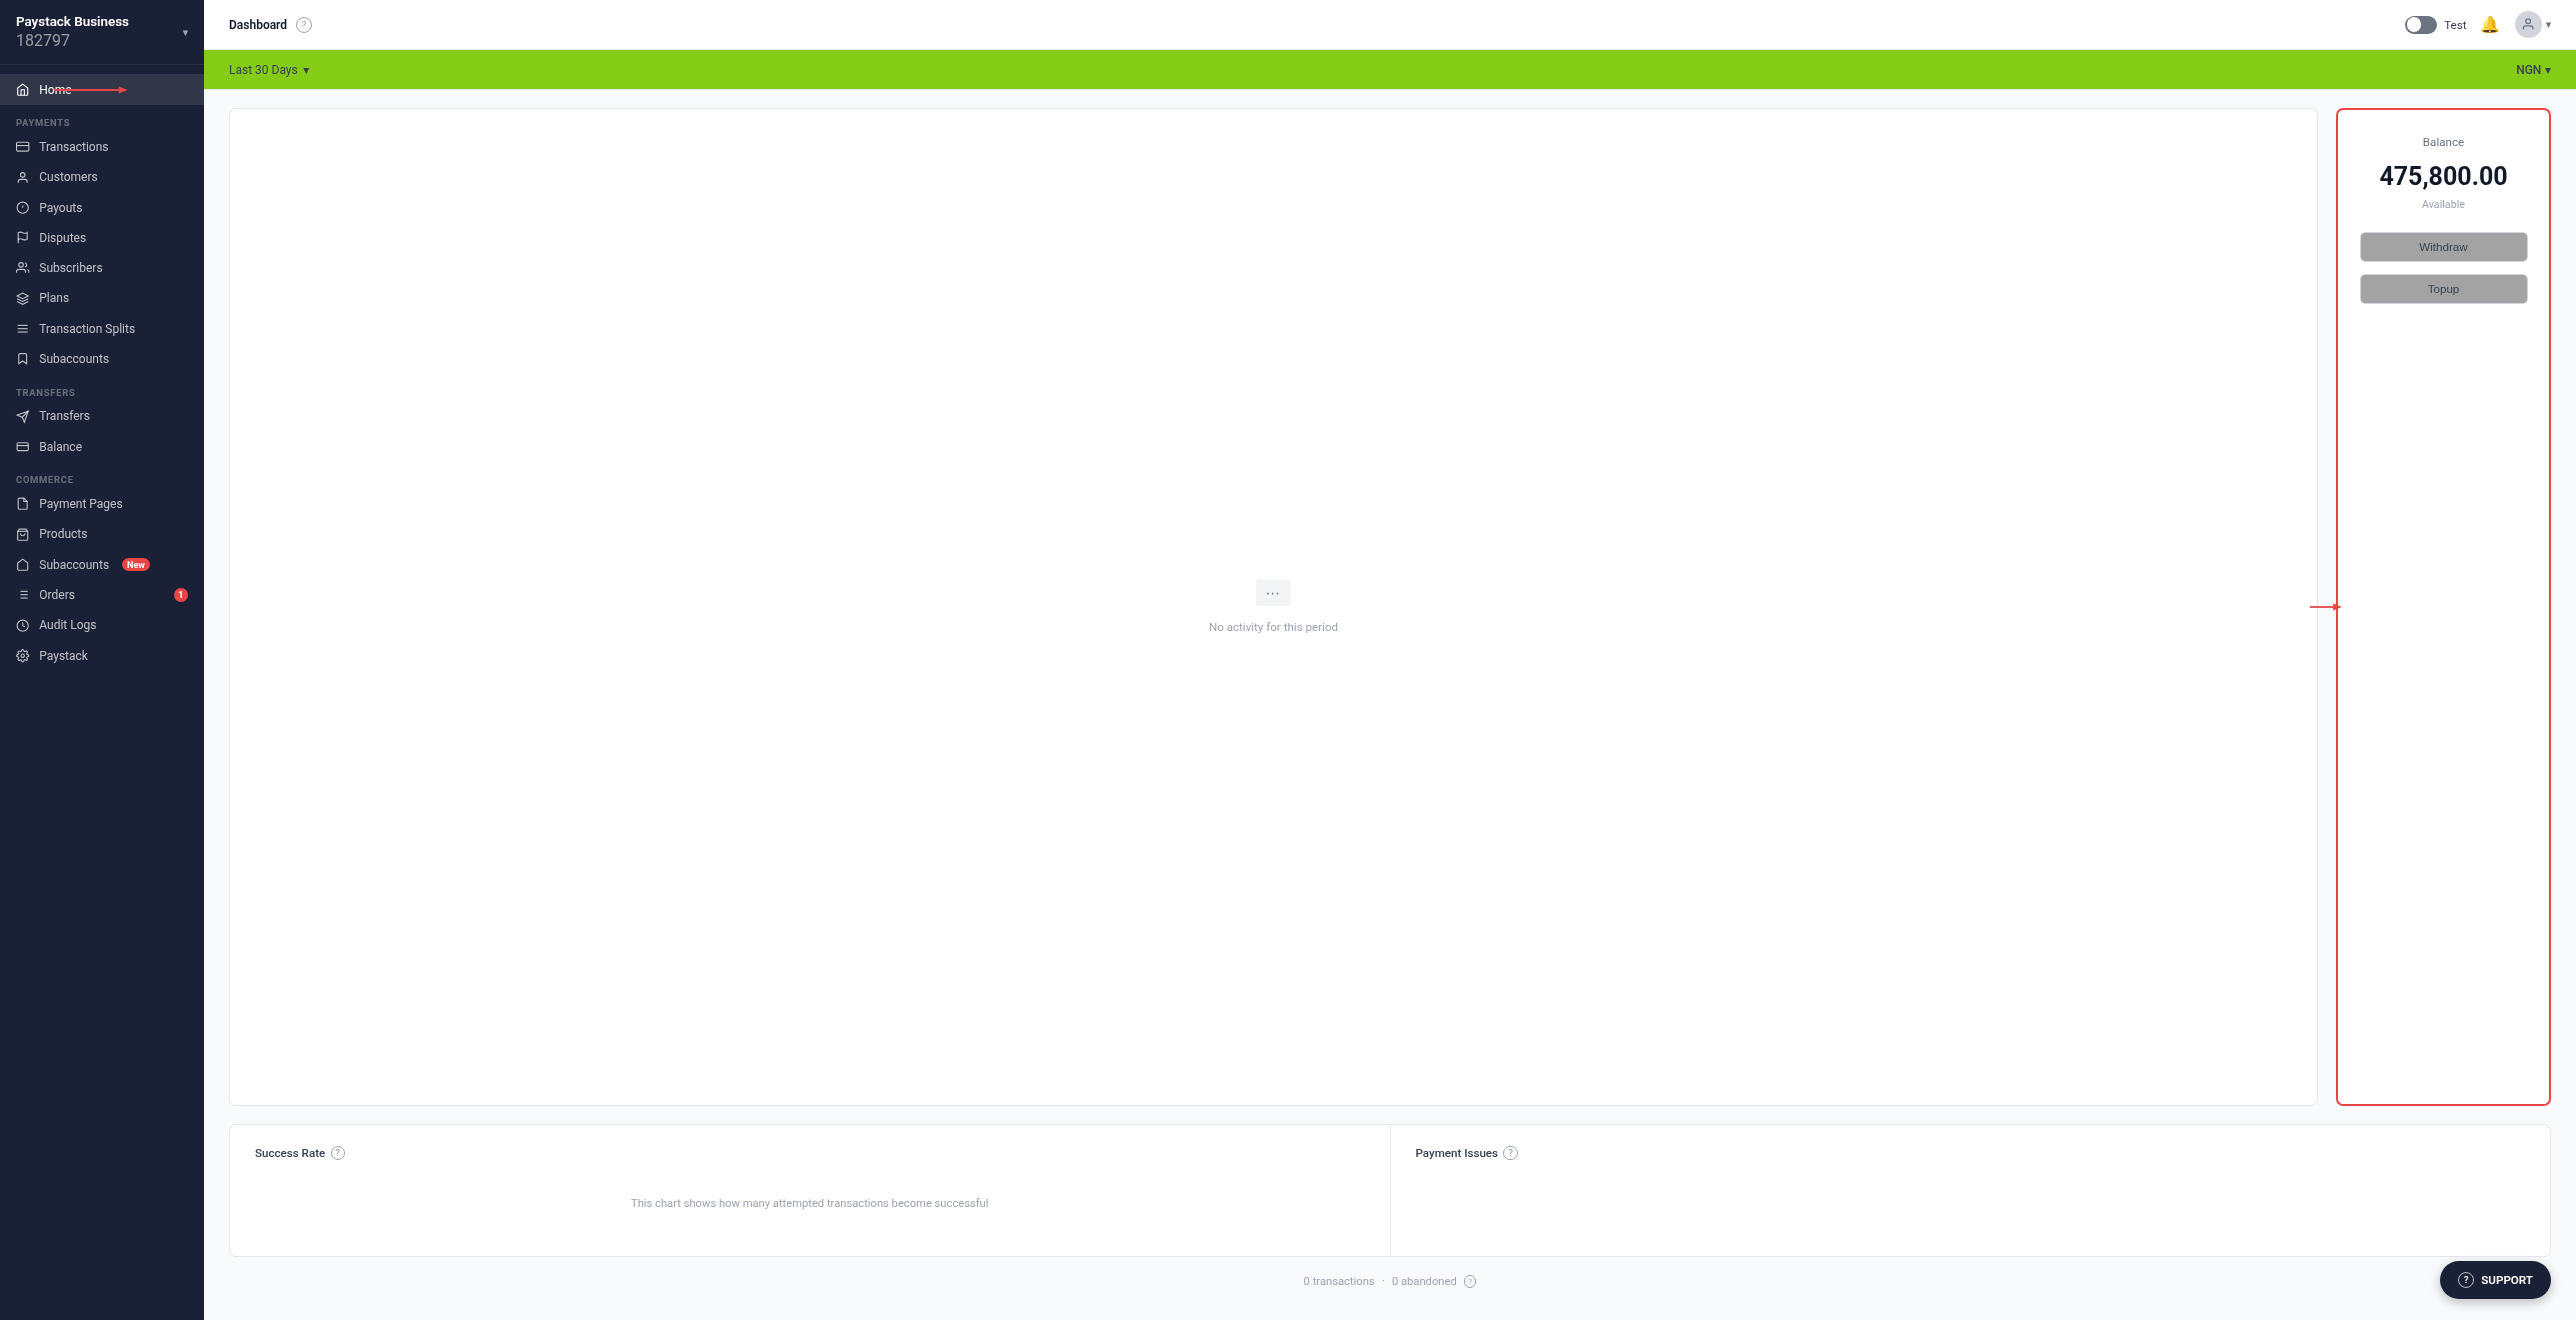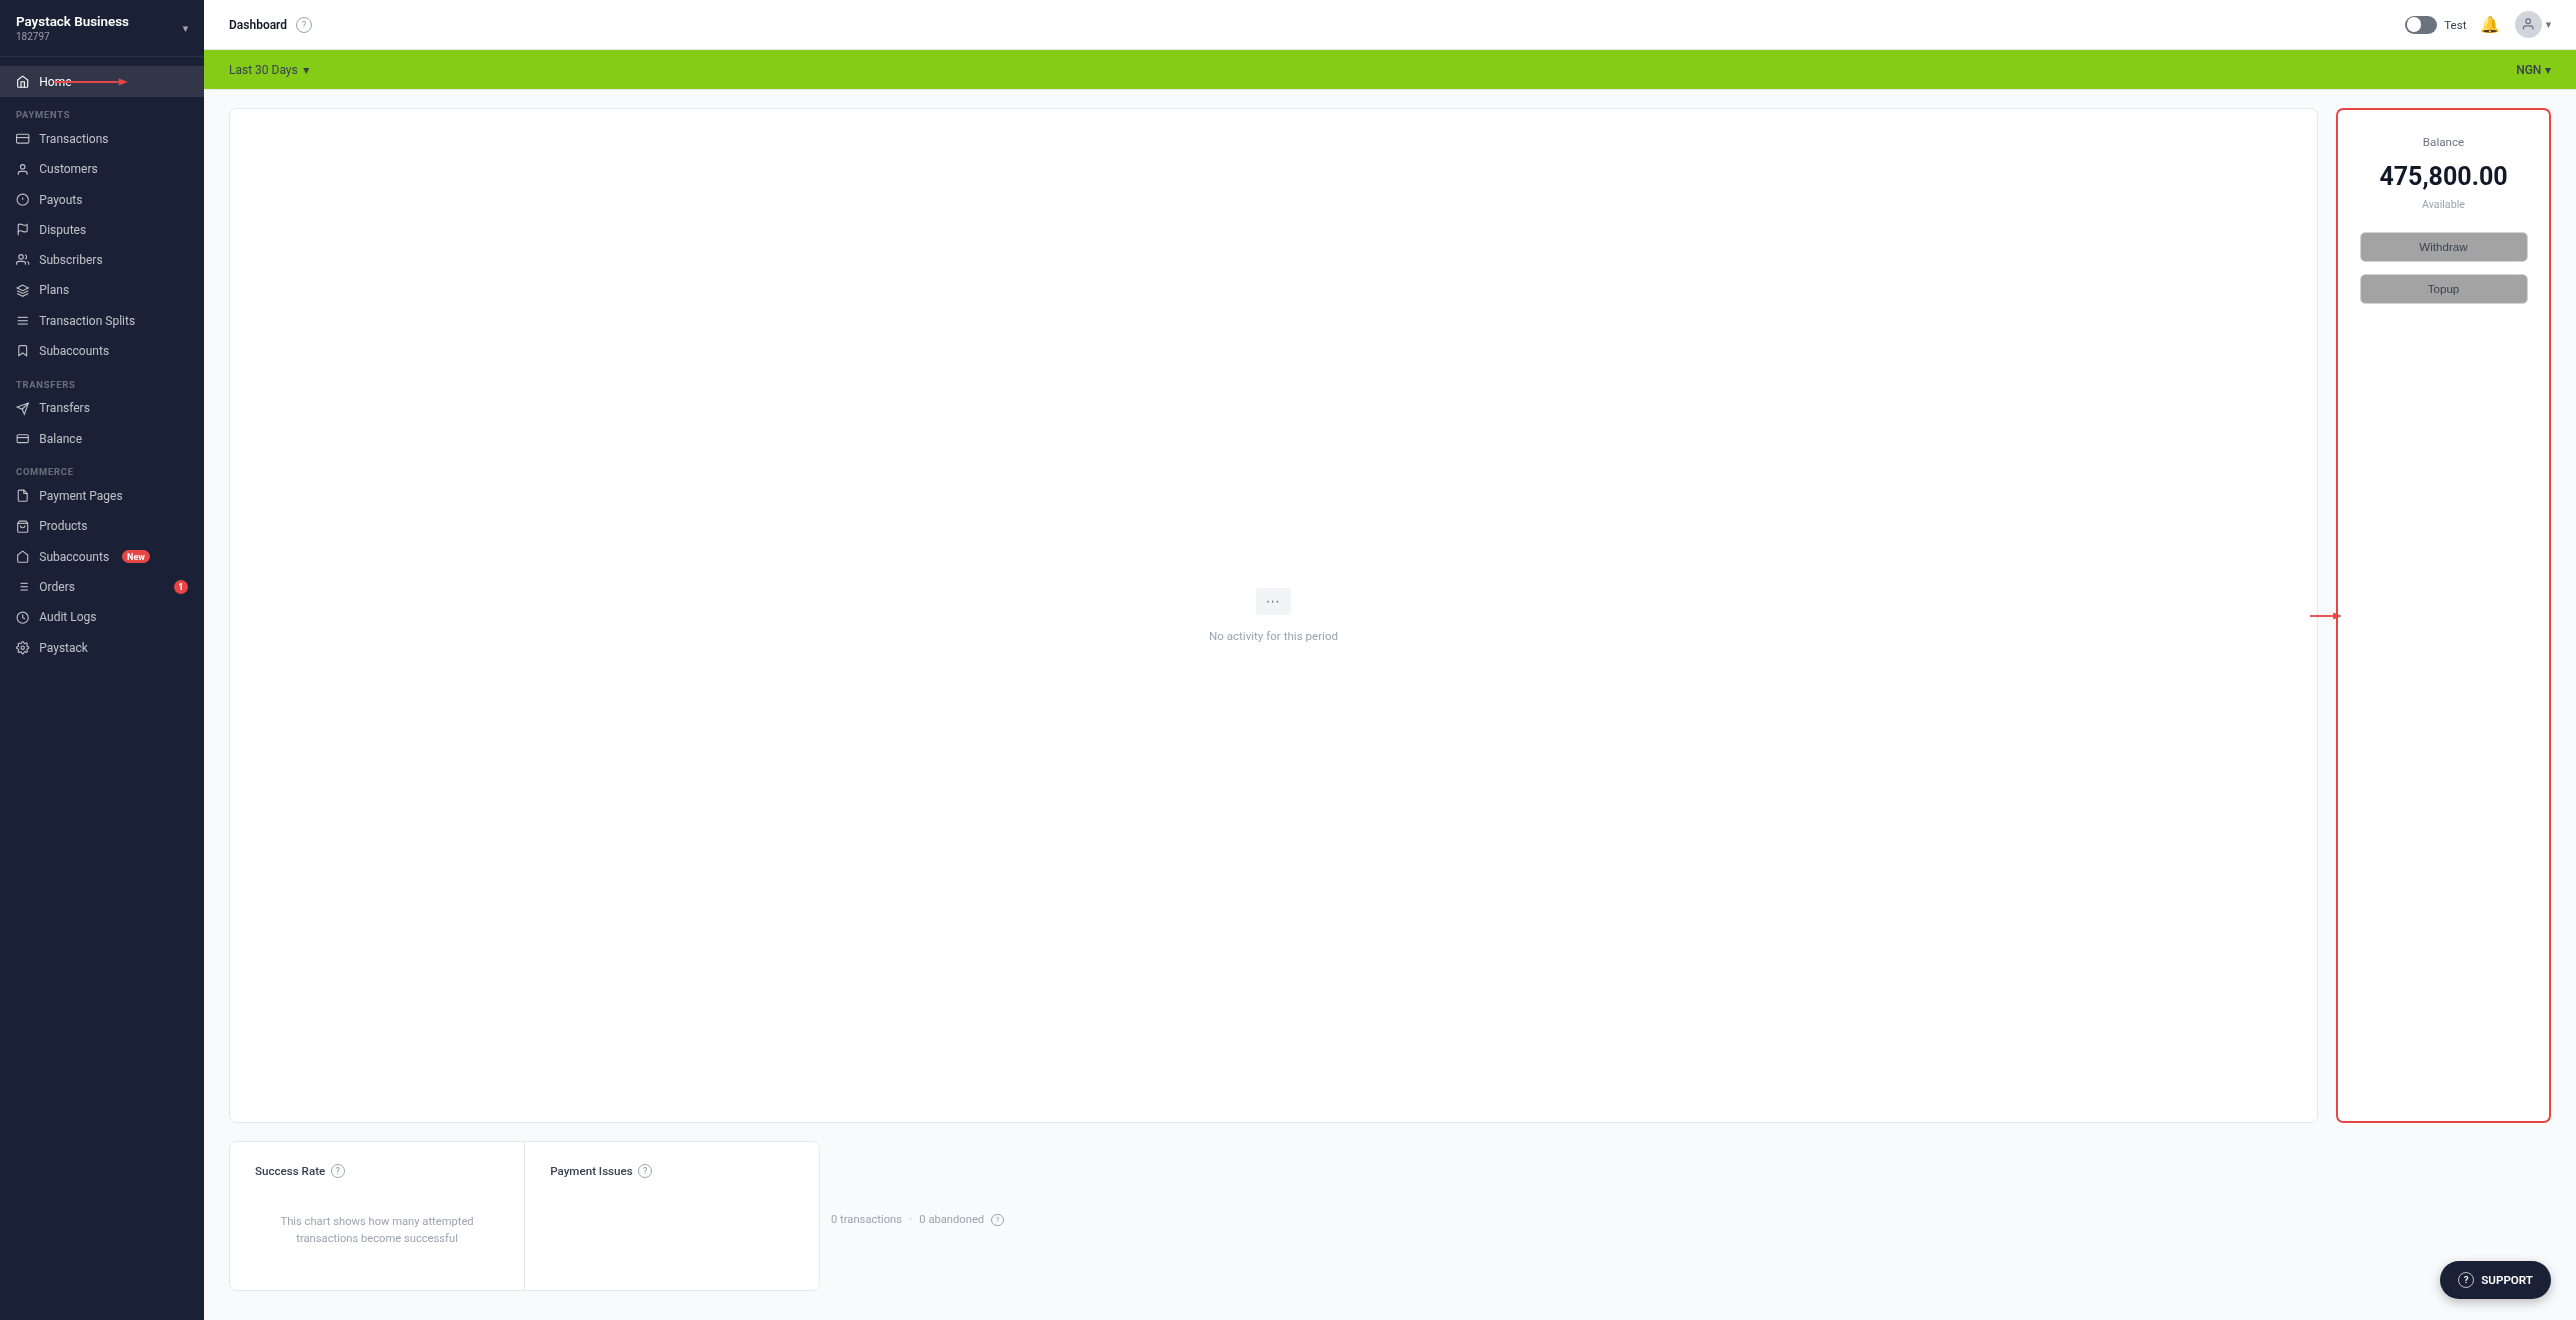--- a/index.html
+++ b/index.html
@@ -18,21 +18,21 @@
     }
     .sidebar-brand {
       display: flex;
       align-items: center;
       justify-content: space-between;
       padding: 14.3px 16px;
       border-bottom: 0.9px solid rgba(255,255,255,0.08);
       cursor: pointer;
     }
     .sidebar-brand-name { font-size: 13.4px; font-weight: 600; }
-    .sidebar-brand-id { font-size: 10px; color: rgba(255,255,255,0.55); margin-top: 1.8px; }
+    .sidebar-brand-id { font-size: 16px; color: rgba(255,255,255,0.55); margin-top: 1.8px; }
     .sidebar-brand-chevron { color: rgba(255,255,255,0.6); font-size: 10.7px; }
 
     .sidebar-nav { padding: 9px 0; flex: 1; }
     .nav-item {
       display: flex;
       align-items: center;
       gap: 9px;
       padding: 8px 16px;
       font-size: 12px;
       color: rgba(255,255,255,0.72);
@@ -223,21 +223,21 @@
       font-weight: 500;
       cursor: pointer;
       text-align: center;
       margin-bottom: 5.4px;
     }
 
     
     .bottom-section {
       padding: 0 25px 21.5px;
       display: flex;
-      flex-direction: row;
+      flex-direction: column;
       gap: 0;
     }
 
     .metrics-row {
       display: flex;
       gap: 0;
       border: 0.9px solid #e5e7eb;
       border-radius: 7.2px;
       overflow: hidden;
       background: #fff;

